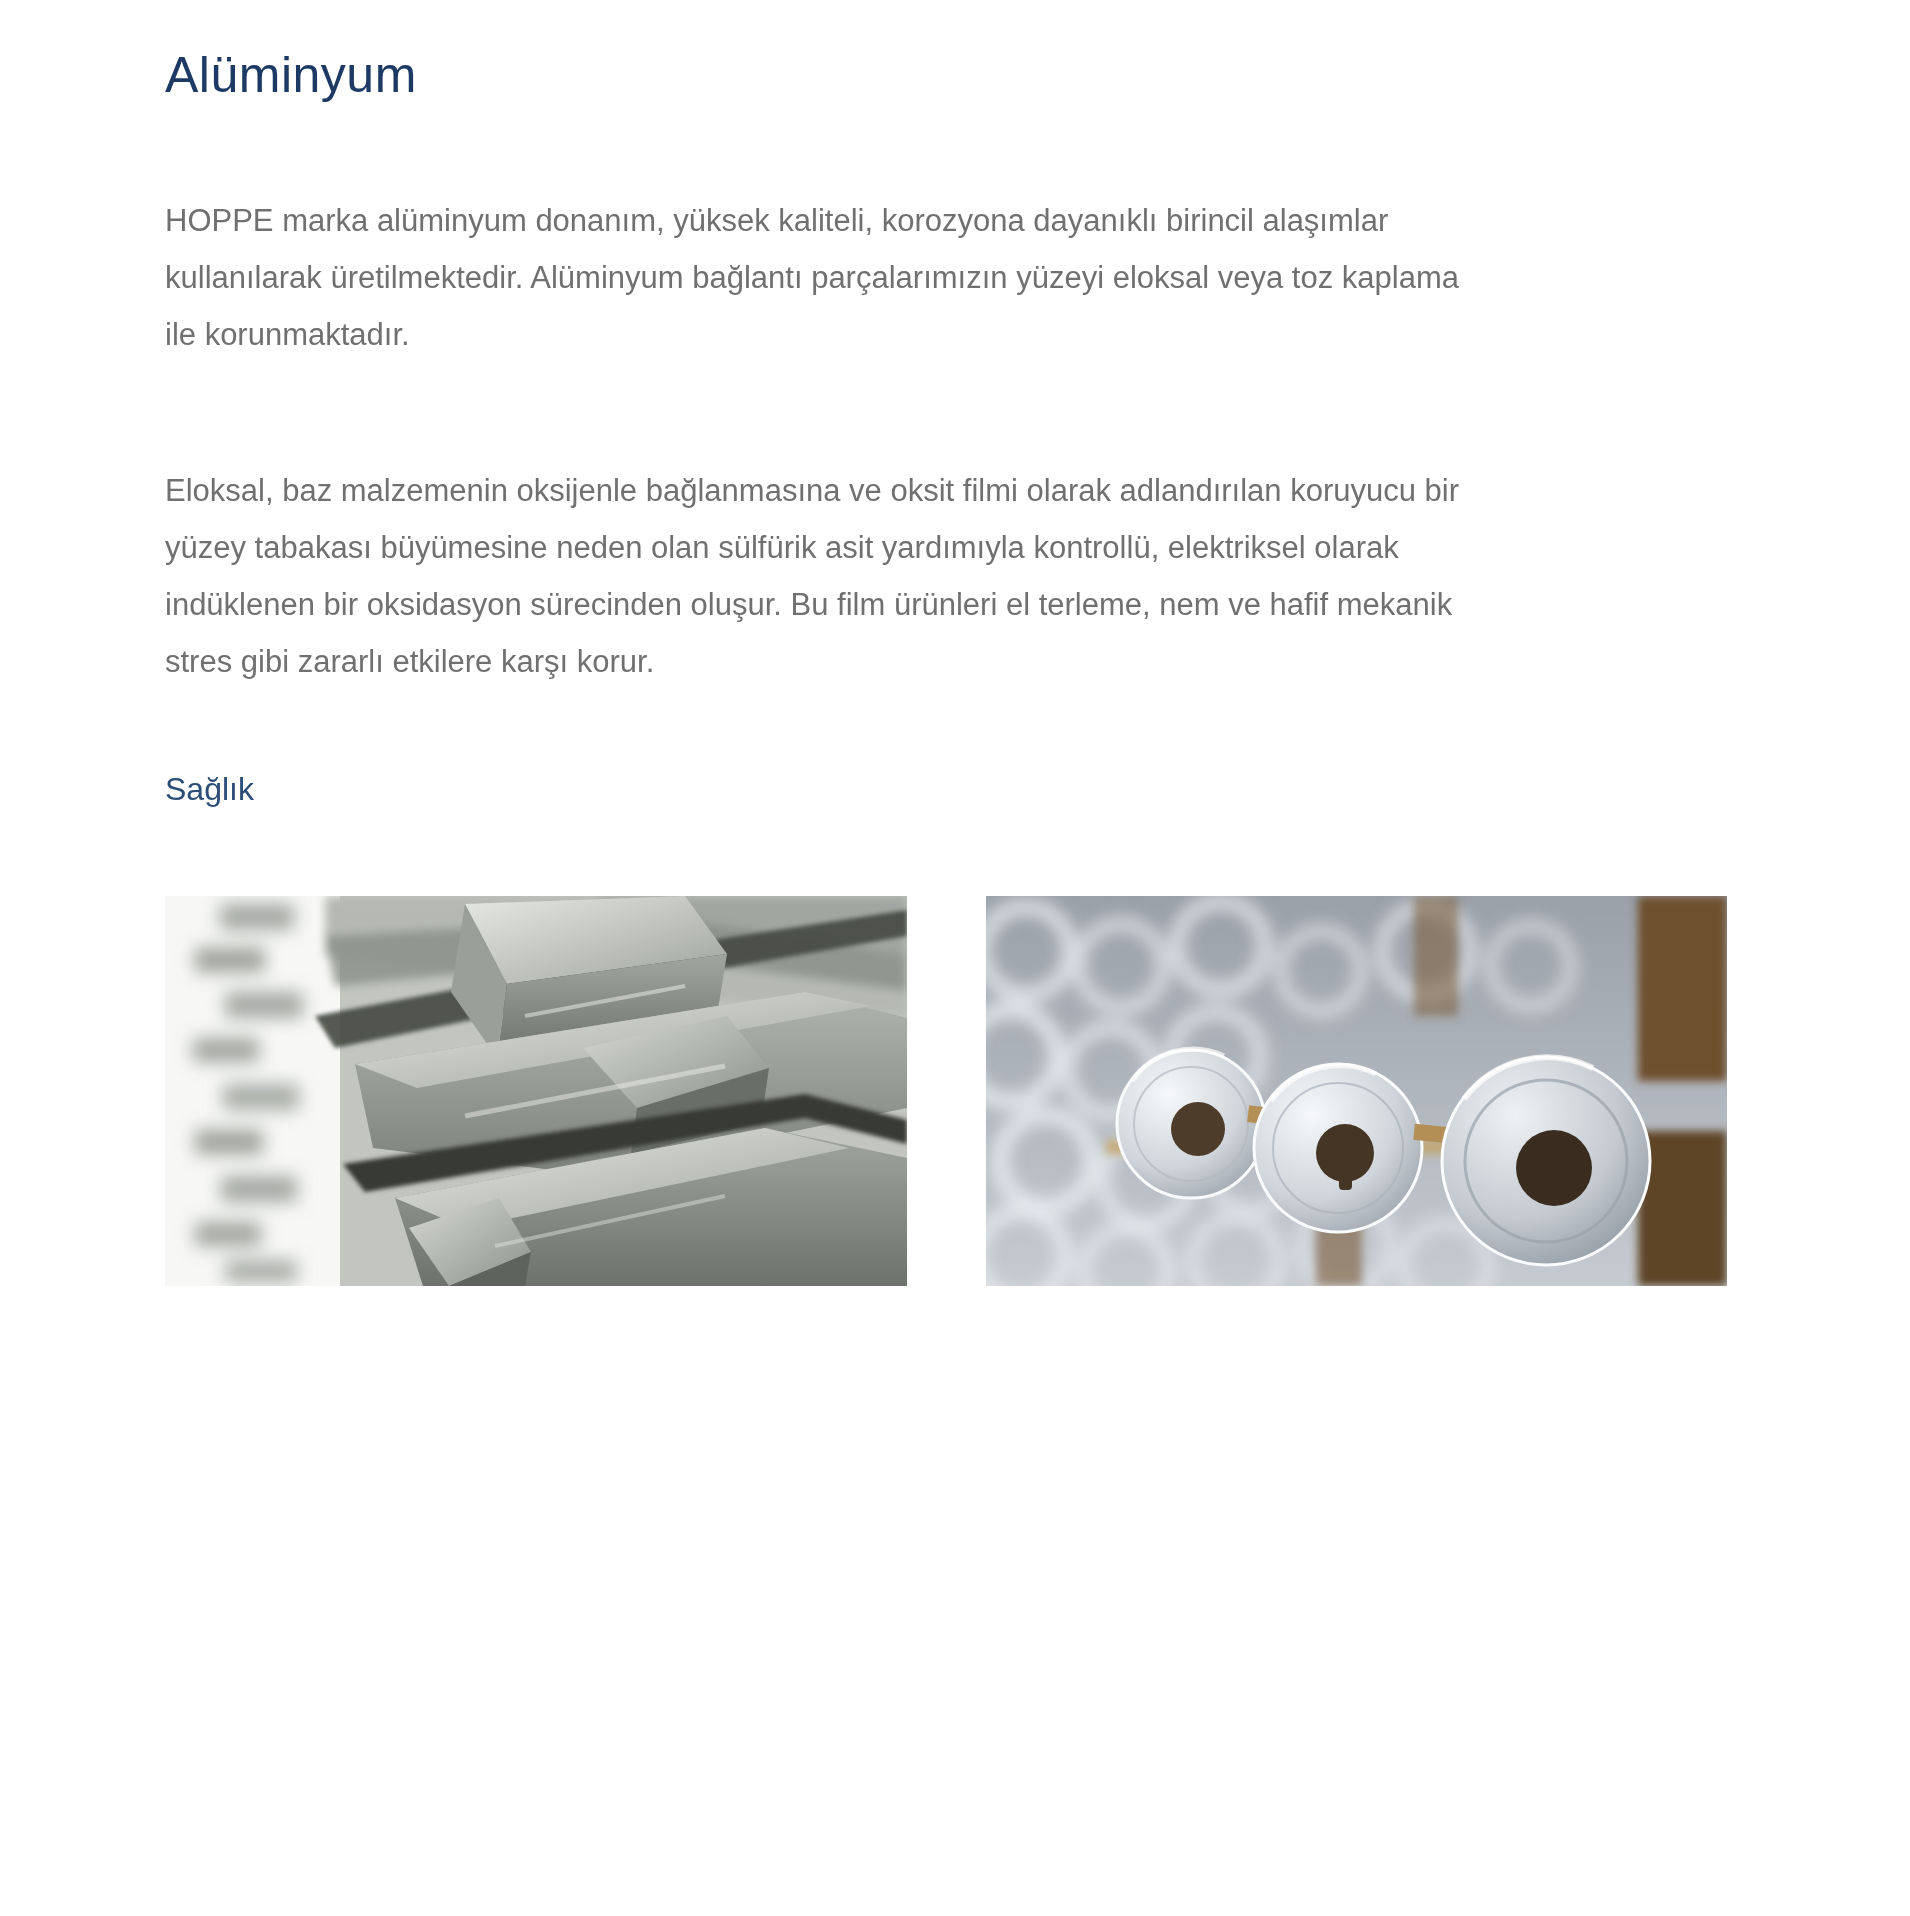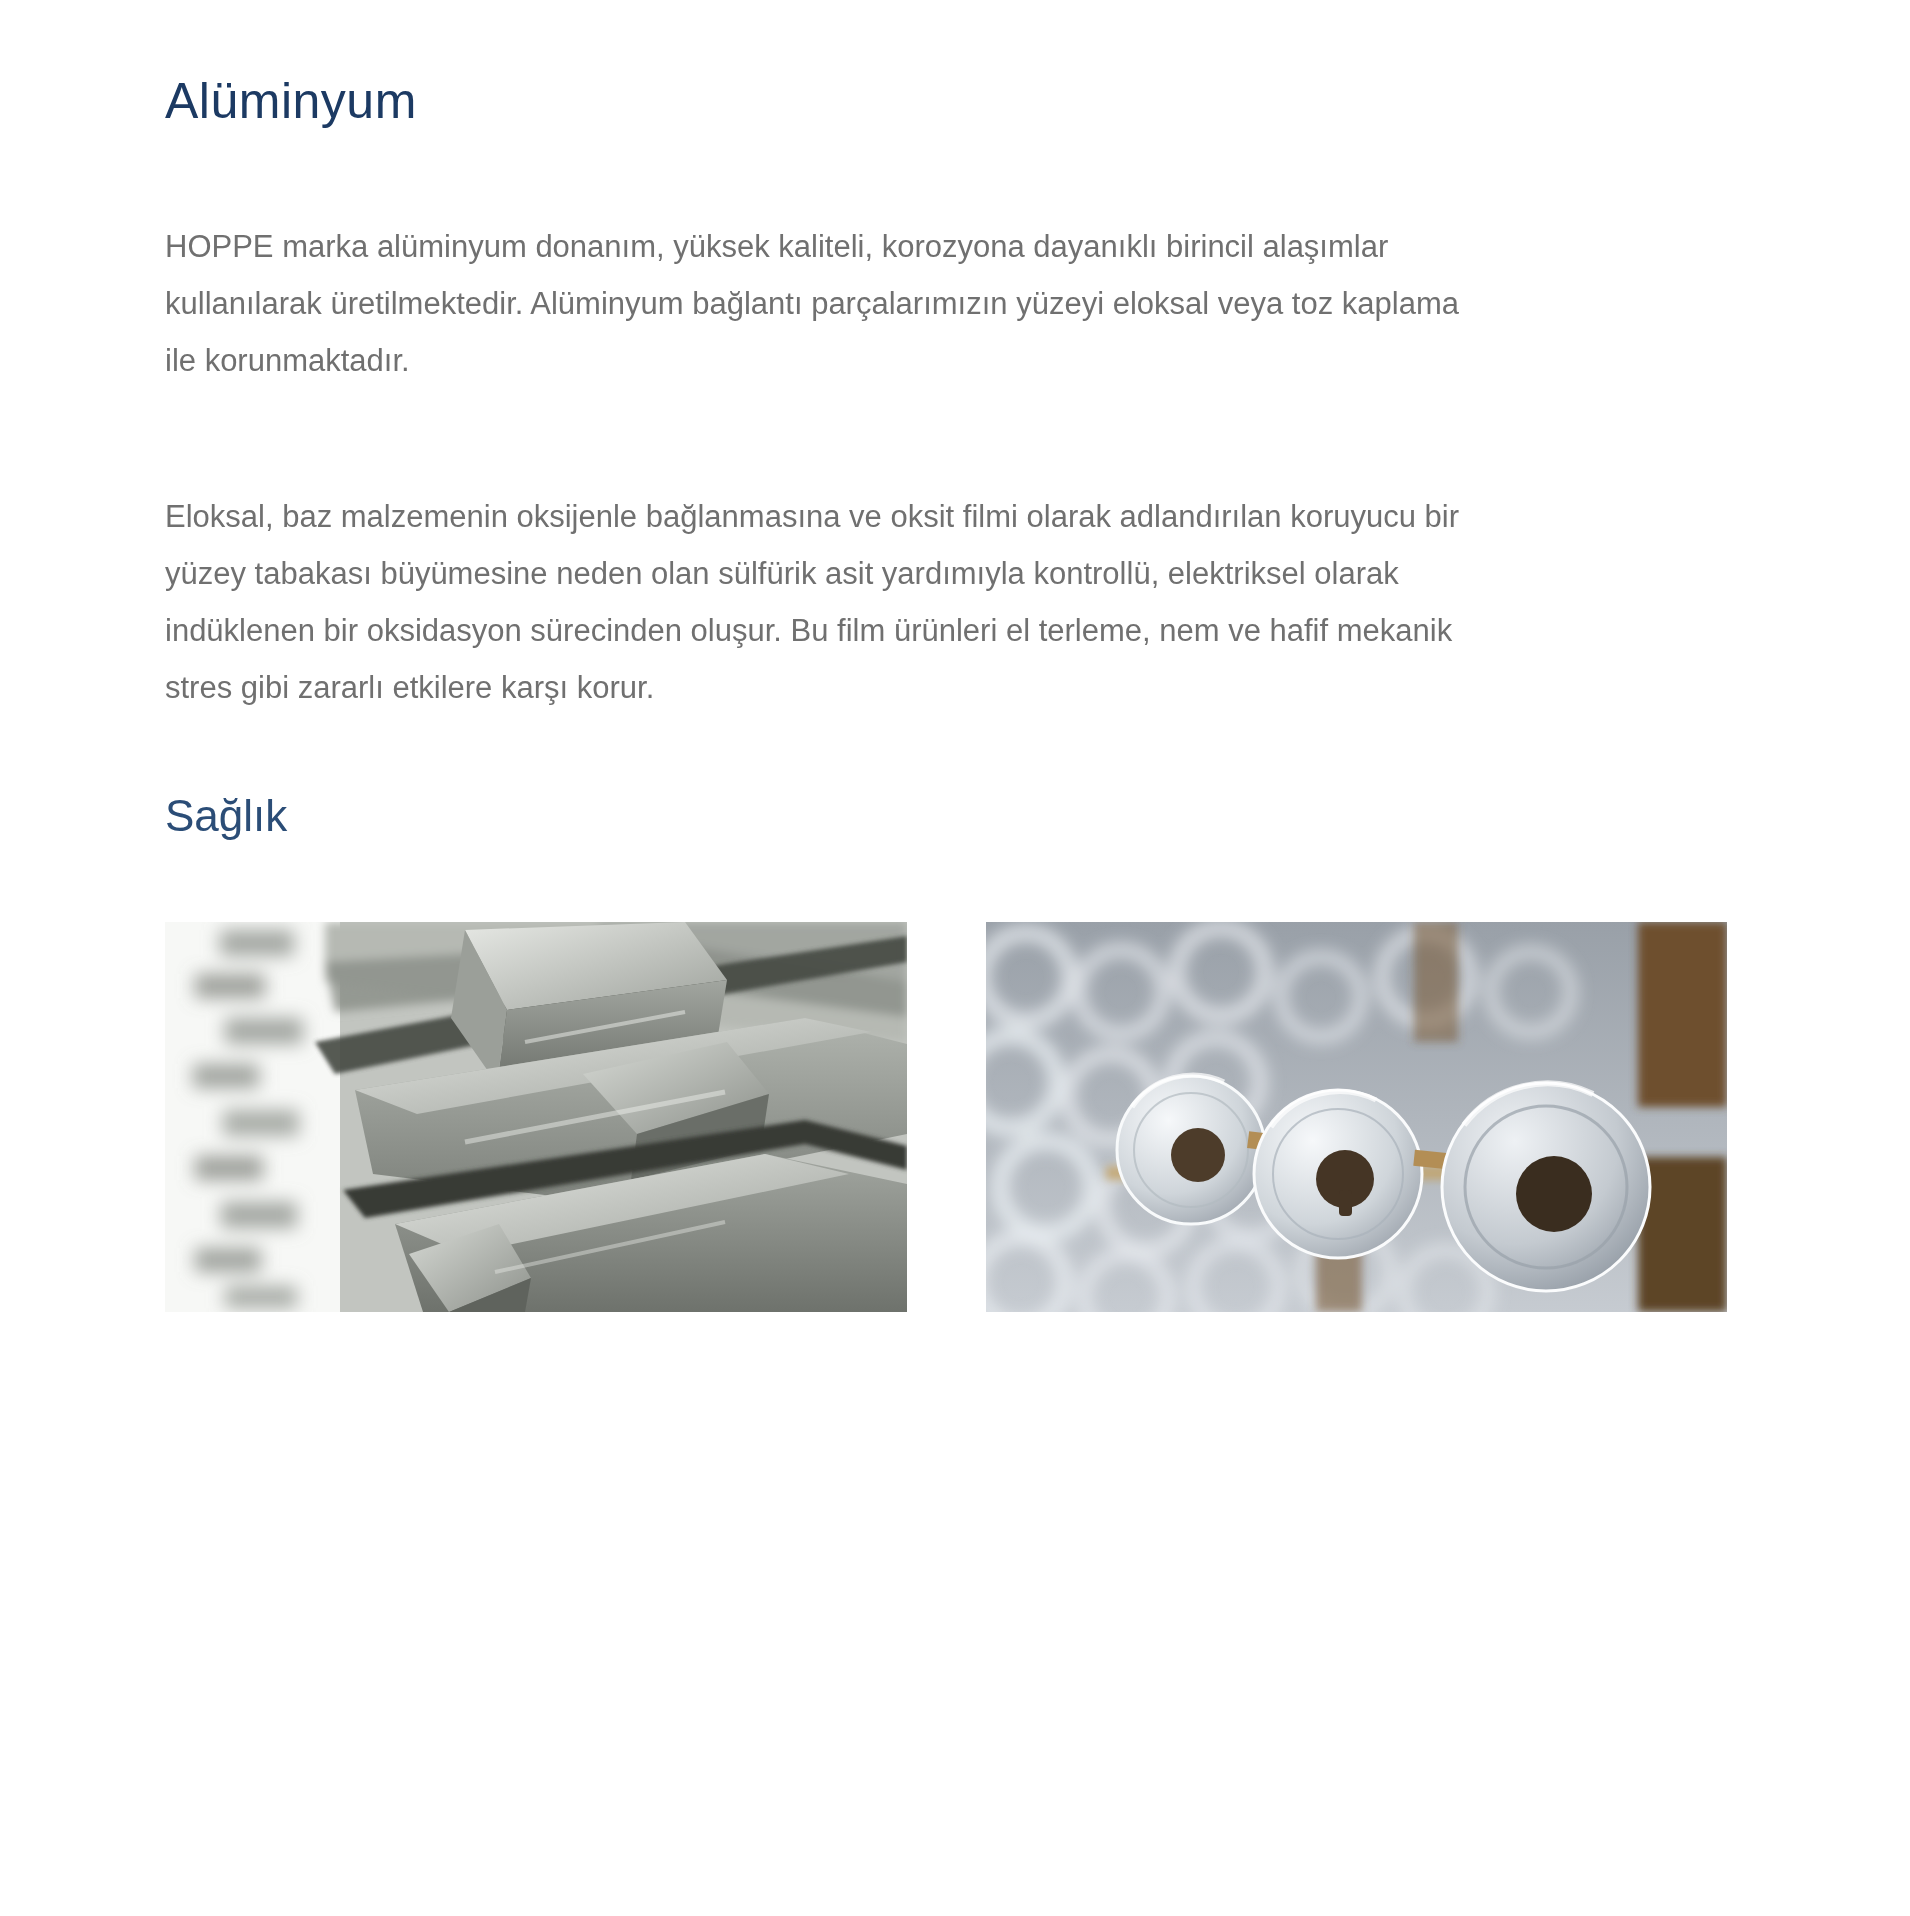--- a/index.html
+++ b/index.html
@@ -10,21 +10,21 @@
   body {
     width: 1910px;
     height: 1916px;
     overflow: hidden;
     font-family: "Liberation Sans", "DejaVu Sans", sans-serif;
     -webkit-font-smoothing: antialiased;
   }
   .content {
     box-sizing: border-box;
     width: 1640px;
-    padding: 71px 165px 0 165px;
+    padding: 45px 165px 0 165px;
   }
   h1.page-title {
     margin: 0 0 87px 0;
     font-size: 50px;
     line-height: 60px;
     font-weight: 300;
     letter-spacing: 0.5px;
     color: #1c3a63;
   }
   p.body-text {
@@ -33,21 +33,21 @@
     line-height: 57px;
     font-weight: 400;
     color: #707070;
     max-width: 1580px;
   }
   p.intro      { margin-bottom: 99px; }
   p.eloksal    { margin-bottom: 71px; }
   p.tozkaplama { margin-bottom: 73px; }
   h2.sub-heading {
     margin: 0;
-    font-size: 44px;
+    font-size: 32px;
     line-height: 57px;
     font-weight: 300;
     color: #2b4d77;
   }
   .section-saglik { margin-bottom: 78px; }
   .section-bakim  { margin-bottom: 51px; }
   .photo-row {
     display: flex;
     gap: 79px;
     align-items: flex-start;

